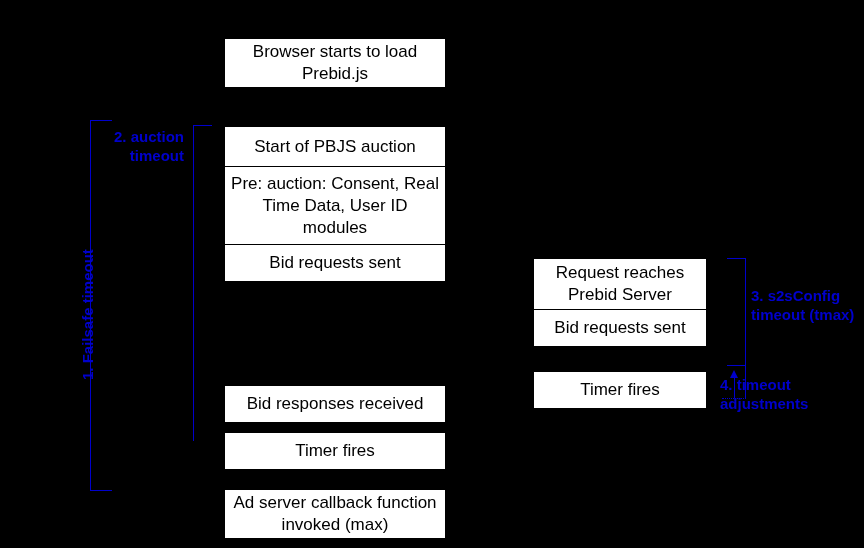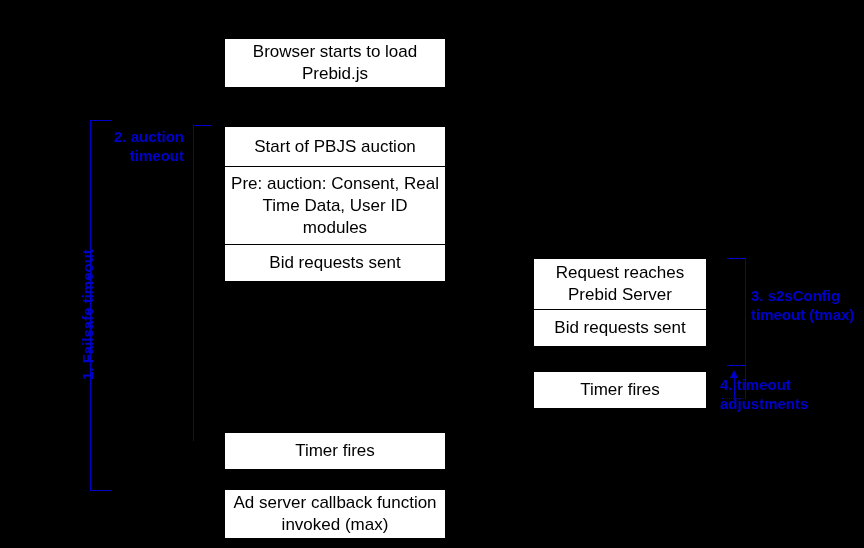--- a/index.html
+++ b/index.html
@@ -89,20 +89,23 @@
   </div>
 
   <div class="box sep-top" style="left:225px; top:166px; width:220px; height:78px;">
     <span>Pre: auction: Consent, Real Time Data, User ID modules</span>
   </div>
 
   <div class="box sep-top" style="left:225px; top:244px; width:220px; height:27px;">
     <span>Bid requests sent</span>
   </div>
 
+  <div class="box" style="left:225px; top:386px; width:220px; height:28px;">
+    <span>Bid responses received</span>
+  </div>
 
   <div class="box" style="left:225px; top:433px; width:220px; height:28px;">
     <span>Timer fires</span>
   </div>
 
   <div class="box" style="left:534px; top:259px; width:172px; height:50px;">
     <span>Request reaches Prebid Server</span>
   </div>
 
   <div class="box" style="left:225px; top:490px; width:220px; height:48px;">

